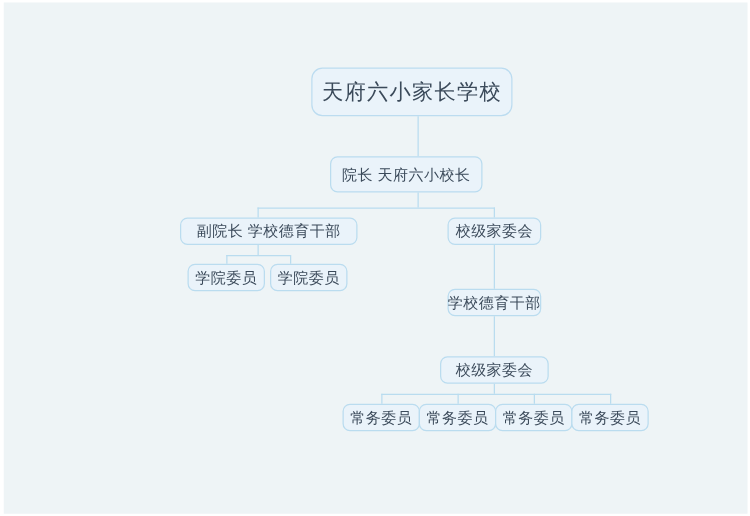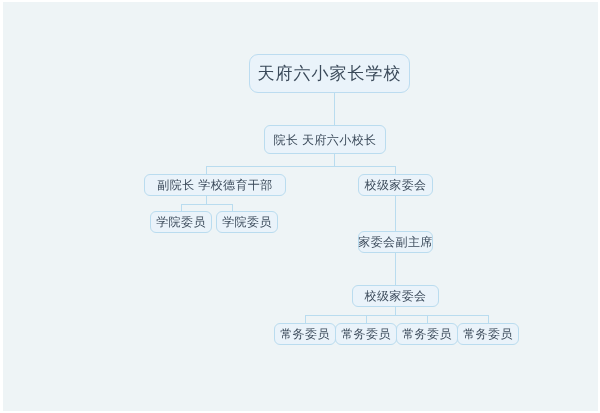--- a/index.html
+++ b/index.html
@@ -77,21 +77,21 @@
   <div class="node" style="left:261px;top:123px;width:122px;height:29px;">院长 天府六小校长</div>
 
   <div class="node" style="left:141px;top:172px;width:142px;height:22px;">副院长 学校德育干部</div>
 
   <div class="node" style="left:355px;top:172px;width:75px;height:22px;">校级家委会</div>
 
   <div class="node" style="left:147px;top:209px;width:62px;height:22px;">学院委员</div>
 
   <div class="node" style="left:213px;top:209px;width:62px;height:22px;">学院委员</div>
 
-  <div class="node" style="left:355px;top:229px;width:75px;height:22px;">家委会副主席</div>
+  <div class="node" style="left:355px;top:229px;width:75px;height:22px;">学校德育干部</div>
 
   <div class="node" style="left:349px;top:283px;width:87px;height:22px;">校级家委会</div>
 
   <div class="node" style="left:271px;top:321px;width:62px;height:22px;">常务委员</div>
 
   <div class="node" style="left:332px;top:321px;width:62px;height:22px;">常务委员</div>
 
   <div class="node" style="left:393px;top:321px;width:62px;height:22px;">常务委员</div>
 
   <div class="node" style="left:454px;top:321px;width:62px;height:22px;">常务委员</div>

